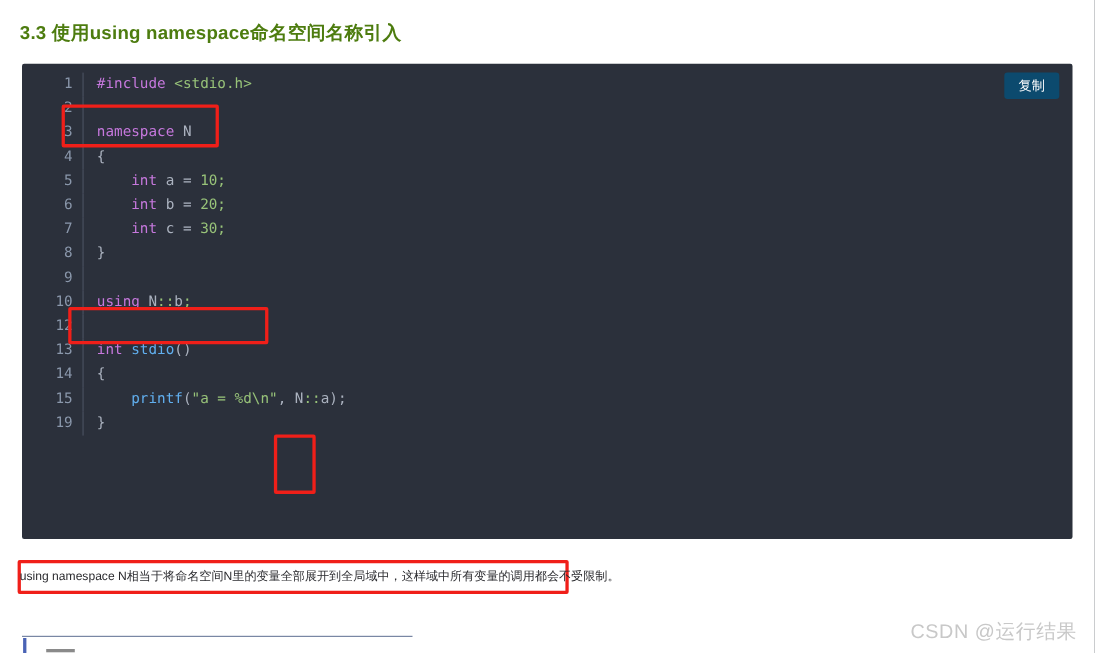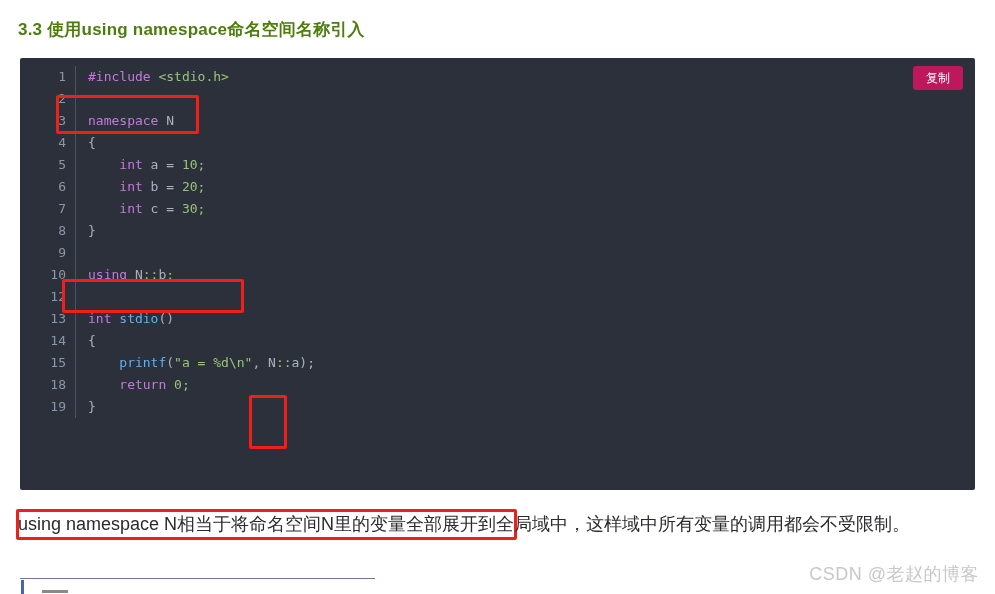--- a/index.html
+++ b/index.html
@@ -76,21 +76,21 @@
   .t-str  { color: #98c379; text-align: right; }   
   .t-num  { color: #98c379; }
   .t-pun  { color: #abb2bf; }
   .t-sym  { color: #98c379; }
 
   
   .copy-btn {
     position: absolute;
     right: 12px;
     top: 8px;
-    background: #be185d;
+    background: #0c4a6e;
     color: #ffffff;
     font-size: 12px;
     font-family: "Liberation Sans", "DejaVu Sans", sans-serif;
     padding: 4px 13px;
     border-radius: 3px;
     line-height: 16px;
     cursor: pointer;
     user-select: none;
   }
 
@@ -101,21 +101,21 @@
     border-radius: 2px;
     box-sizing: border-box;
     pointer-events: none;
   }
 
   
   .para {
     position: absolute;
     left: 18px;
     top: 512px;
-    font-size: 18px;
+    font-size: 11px;
     line-height: 24px;
     color: #2b2b2f;
     white-space: nowrap;
   }
   .para .seg-a { }
   .para .seg-b { }
 
   .result-label {
     position: absolute;
     left: 20px;
@@ -180,21 +180,20 @@
       <div class="code-line"><div class="ln">5</div><div class="code-text"><span class="t-pun">    </span><span class="t-kw">int</span><span class="t-pun"> a </span><span class="t-pun">=</span><span class="t-pun"> </span><span class="t-num">10</span><span class="t-sym">;</span></div></div>
       <div class="code-line"><div class="ln">6</div><div class="code-text"><span class="t-pun">    </span><span class="t-kw">int</span><span class="t-pun"> b </span><span class="t-pun">=</span><span class="t-pun"> </span><span class="t-num">20</span><span class="t-sym">;</span></div></div>
       <div class="code-line"><div class="ln">7</div><div class="code-text"><span class="t-pun">    </span><span class="t-kw">int</span><span class="t-pun"> c </span><span class="t-pun">=</span><span class="t-pun"> </span><span class="t-num">30</span><span class="t-sym">;</span></div></div>
       <div class="code-line"><div class="ln">8</div><div class="code-text"><span class="t-pun">}</span></div></div>
       <div class="code-line"><div class="ln">9</div><div class="code-text"></div></div>
       <div class="code-line"><div class="ln">10</div><div class="code-text"><span class="t-kw">using</span><span class="t-pun"> N</span><span class="t-sym">::</span><span class="t-pun">b</span><span class="t-sym">;</span></div></div>
       <div class="code-line"><div class="ln">12</div><div class="code-text"></div></div>
       <div class="code-line"><div class="ln">13</div><div class="code-text"><span class="t-kw">int</span><span class="t-pun"> </span><span class="t-fn">stdio</span><span class="t-pun">()</span></div></div>
       <div class="code-line"><div class="ln">14</div><div class="code-text"><span class="t-pun">{</span></div></div>
       <div class="code-line"><div class="ln">15</div><div class="code-text"><span class="t-pun">    </span><span class="t-fn">printf</span><span class="t-pun">(</span><span class="t-str">"a = %d\n"</span><span class="t-pun">, N</span><span class="t-sym">::</span><span class="t-pun">a</span><span class="t-pun">);</span></div></div>
-      <div class="code-line"><div class="ln">18</div><div class="code-text"><span class="t-pun">    </span><span class="t-kw">return</span><span class="t-pun"> </span><span class="t-num">0</span><span class="t-sym">;</span></div></div>
       <div class="code-line"><div class="ln">19</div><div class="code-text"><span class="t-pun">}</span></div></div>
     </div>
   <div class="copy-btn">复制</div>
 </div>
 
 <div id="annotation-layer">
     <div class="redbox" style="left: 56px; top: 95px; width: 143px; height: 39px; border-color: rgb(240, 31, 25);"></div>
     <div class="redbox" style="left: 62px; top: 279px; width: 182px; height: 34px; border-color: rgb(240, 31, 25);"></div>
     <div class="redbox" style="left: 249px; top: 395px; width: 38px; height: 54px; border-color: rgb(240, 31, 25);"></div>
     <div class="redbox" style="left: 16px; top: 509px; width: 501px; height: 31px; border-color: rgb(240, 31, 25);"></div>
@@ -204,13 +203,13 @@
   <span class="seg-a">using namespace N相当于将命名空间N里的变量全部展开到全局域中，</span><span class="seg-b">这样域中所有变量的调用都会不受限制。</span>
 </div>
 
 <div class="result-label">运行结果：</div>
 
 <div class="console-peek">
   <div class="cursor"></div>
   <div class="dash"></div>
 </div>
 
-<div class="watermark">CSDN @老赵的博客</div>
+<div class="watermark">CSDN @运行结果</div>
 
 </body></html>

